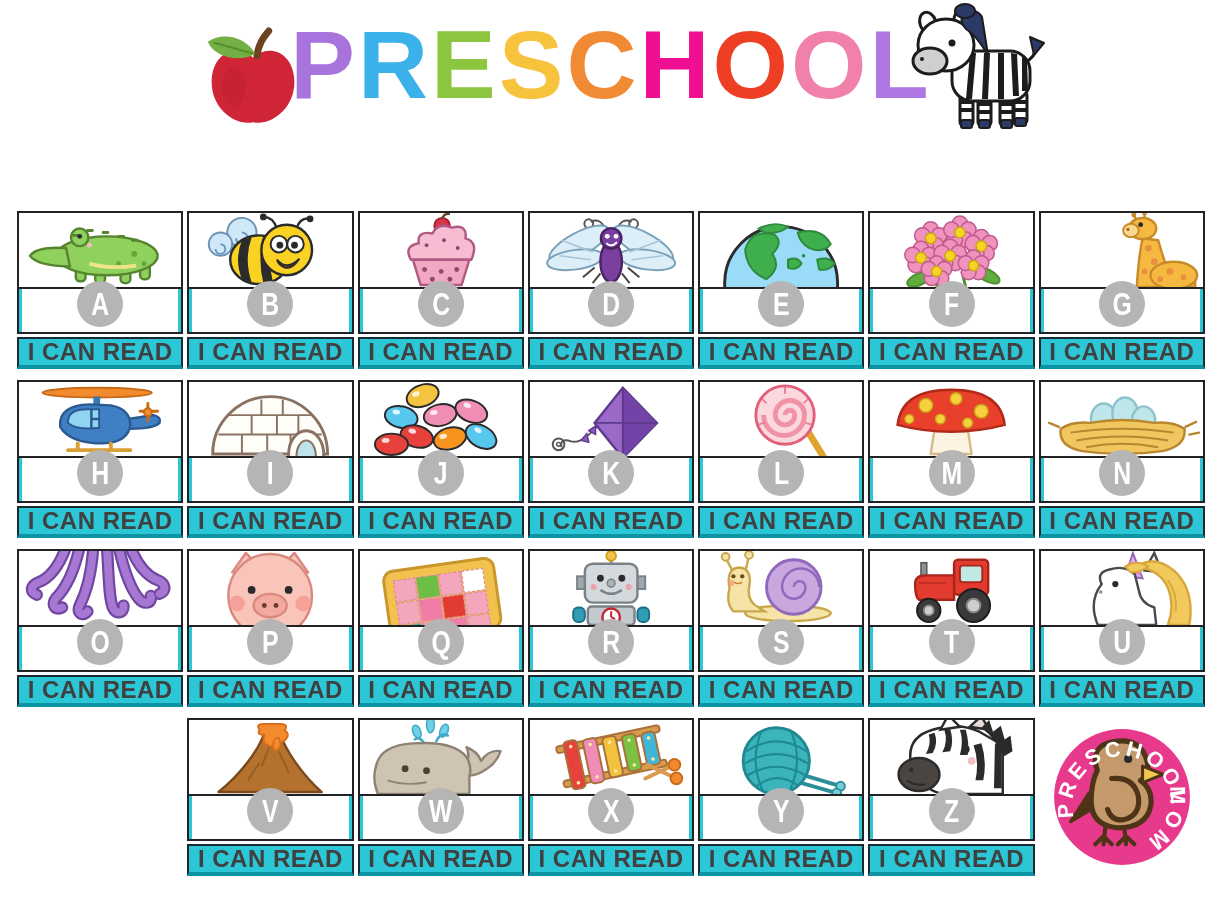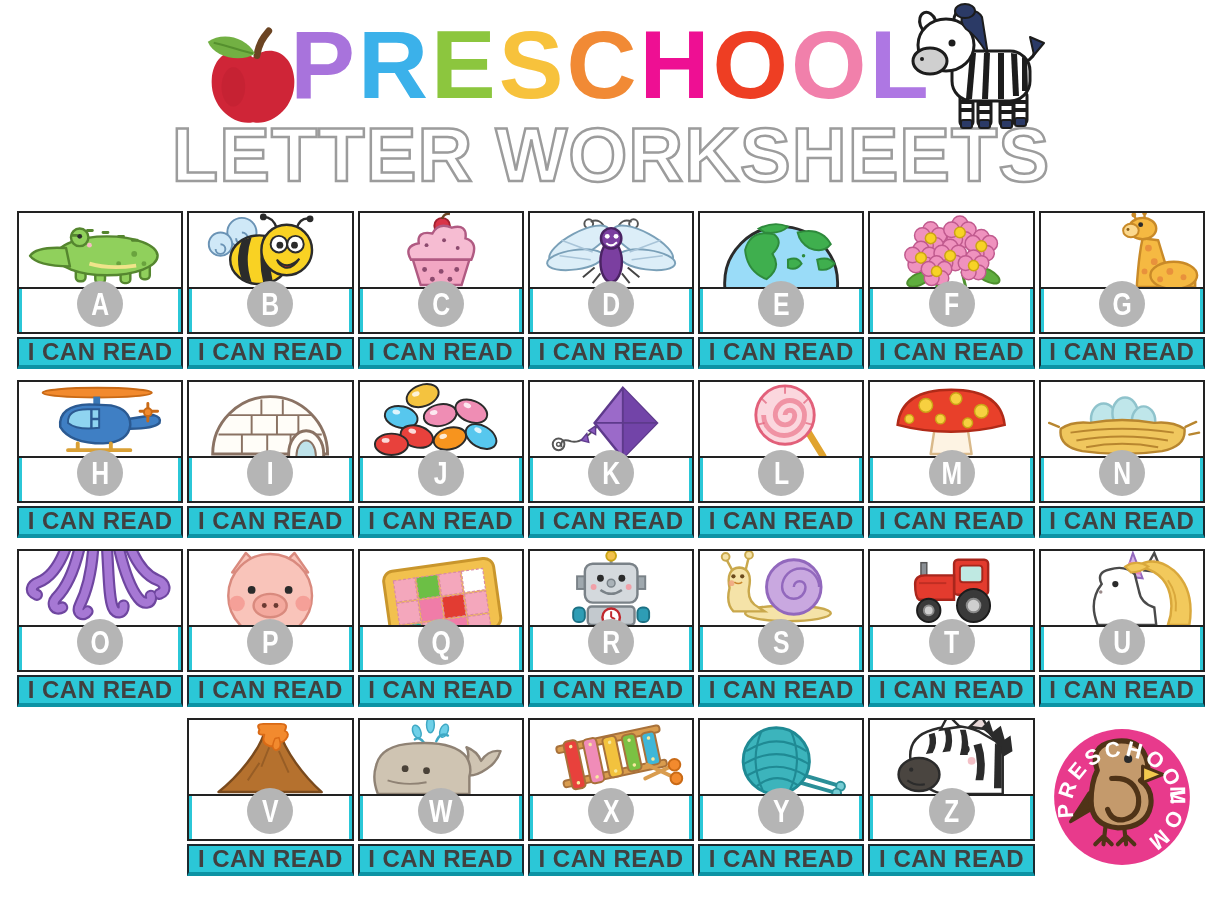--- a/index.html
+++ b/index.html
@@ -79,21 +79,20 @@
         <ellipse cx="38" cy="44" rx="28" ry="26" fill="#fff"></ellipse>
         <ellipse cx="22" cy="60" rx="17" ry="13" fill="#cfcfcf"></ellipse>
         <path d="M56 12 Q68 6 74 16 L80 54 Q68 34 58 28 Q50 20 56 12 Z" fill="#2b3a66" stroke-width="2"></path>
         <ellipse cx="57" cy="10" rx="10" ry="7" fill="#2b3a66" stroke-width="2"></ellipse>
       </g>
       <circle cx="44" cy="42" r="3.5" fill="#1c1c1c"></circle>
       <circle cx="14" cy="58" r="2" fill="#1c1c1c"></circle>
     </svg>
   </div>
 
-  <h2 class="subtitle">LETTER WORKSHEETS</h2>
 </div>
 
 <main class="grid">
     <div class="row">
       <div class="card">
         <div class="pic">
           <svg viewBox="0 0 162 76" preserveAspectRatio="xMidYMax meet">
             <g stroke="#55862f" stroke-width="2.5" fill="#90d05c" stroke-linejoin="round" stroke-linecap="round">
               <rect x="56" y="54" width="10" height="16" rx="4"></rect>
               <rect x="76" y="58" width="10" height="14" rx="4"></rect>

